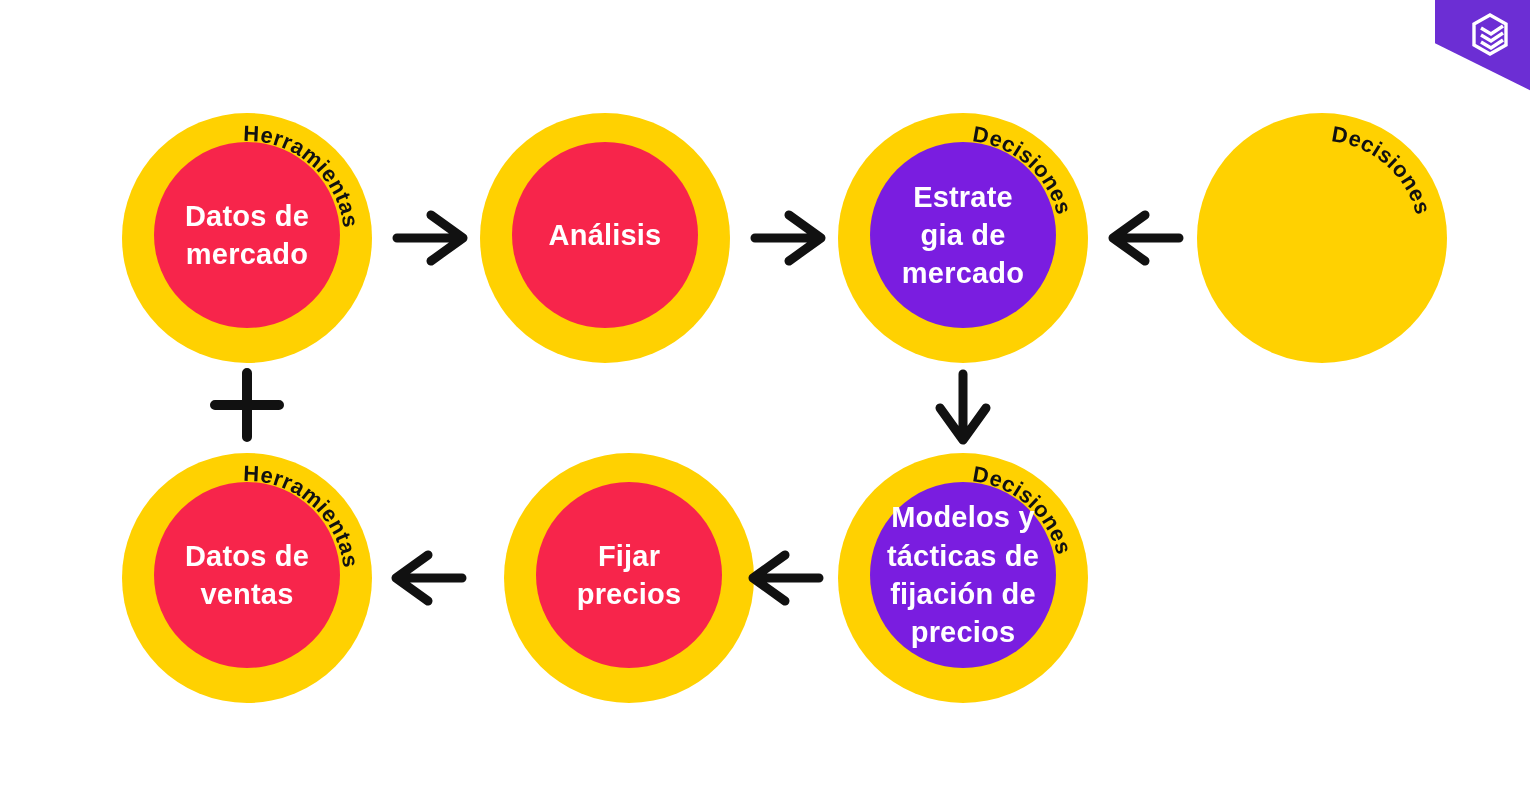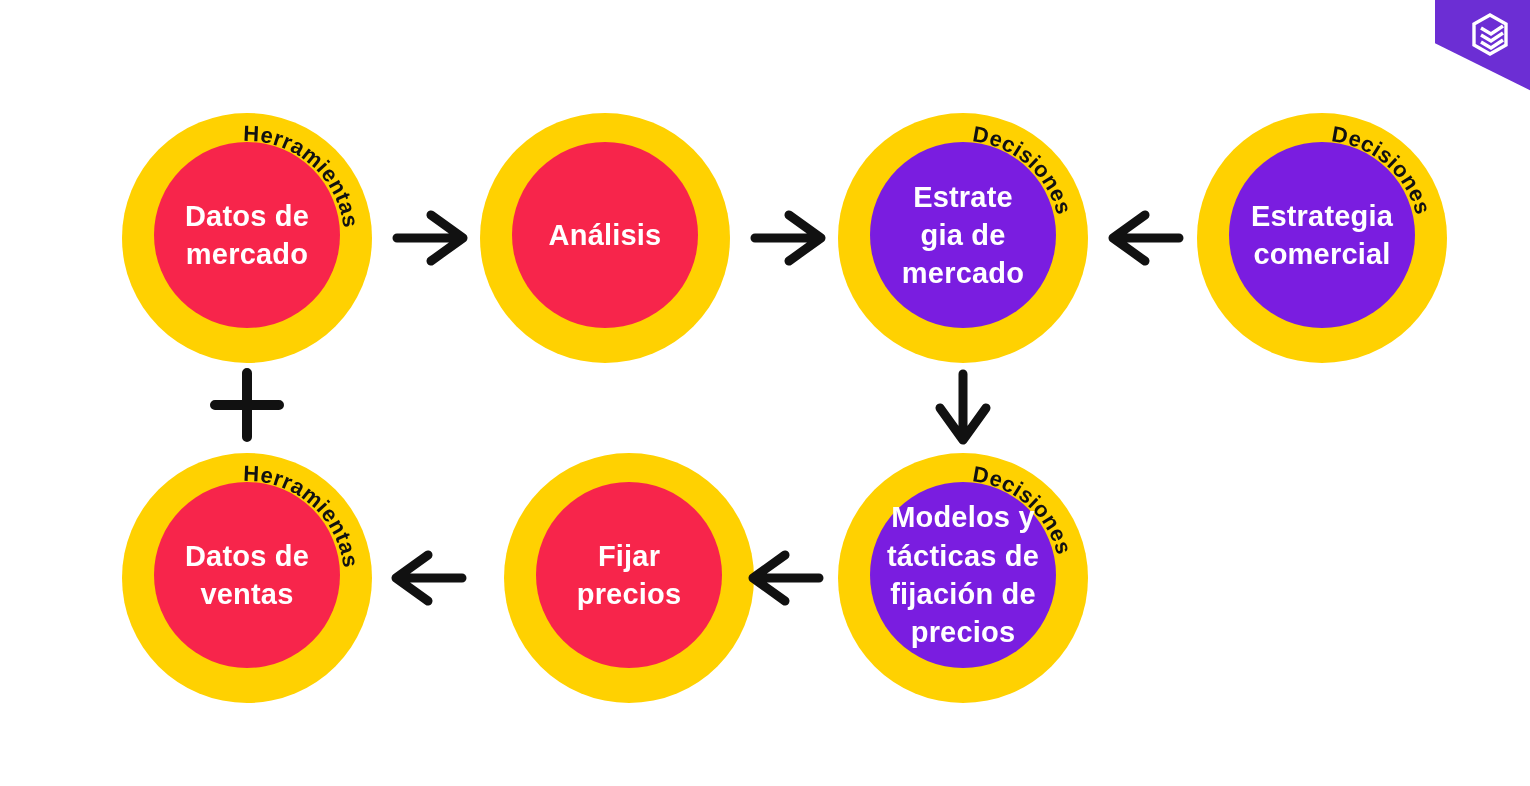--- a/index.html
+++ b/index.html
@@ -70,24 +70,20 @@
 gia de
 mercado</span>
     </div>
     <svg class="arc-svg" viewBox="0 0 250 250">
       <path id="arc2" d="M 76.5 41 A 97 97 0 0 1 214.9 161.4" fill="none"></path>
       <text><textPath href="#arc2" startOffset="50%" text-anchor="middle">Decisiones</textPath></text>
     </svg>
   </div>
 
   <div class="node decisions" style="left:1197px;top:113px">
-    <div class="inner">
-      <span class="label">Estrategia
-comercial</span>
-    </div>
     <svg class="arc-svg" viewBox="0 0 250 250">
       <path id="arc3" d="M 76.5 41 A 97 97 0 0 1 214.9 161.4" fill="none"></path>
       <text><textPath href="#arc3" startOffset="50%" text-anchor="middle">Decisiones</textPath></text>
     </svg>
   </div>
 
   <div class="node tools" style="left:122px;top:453px">
     <div class="inner">
       <span class="label">Datos de
 ventas</span>

